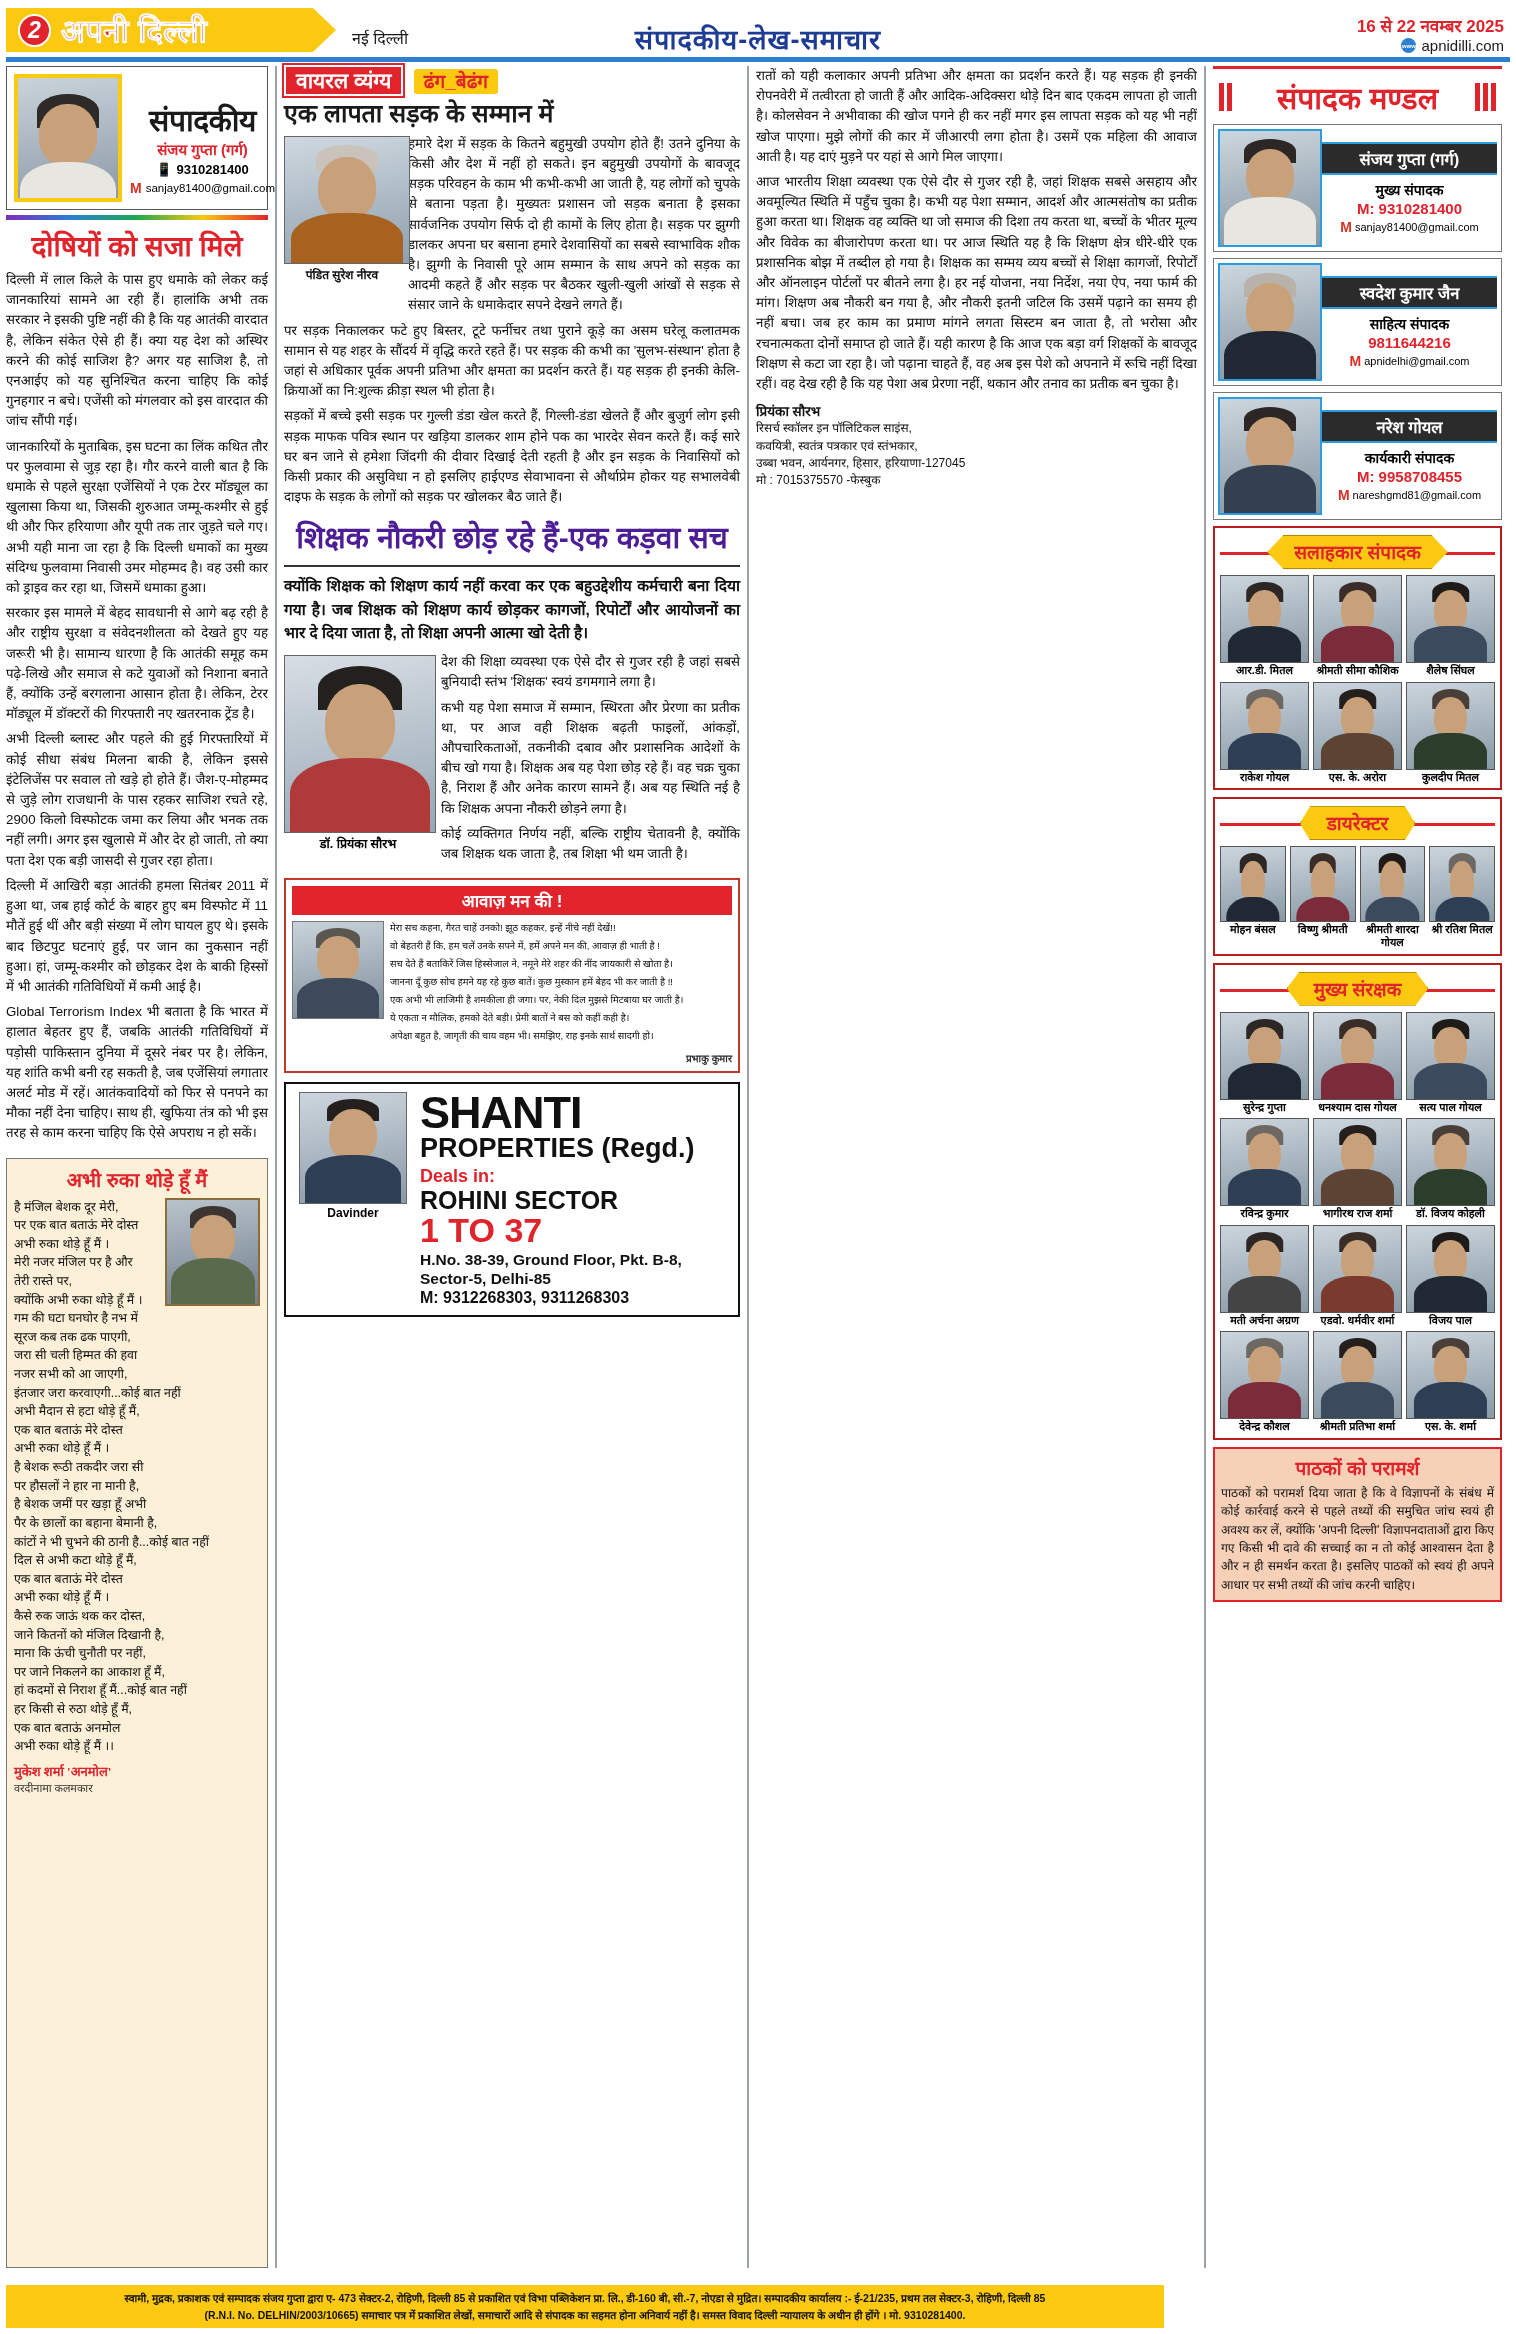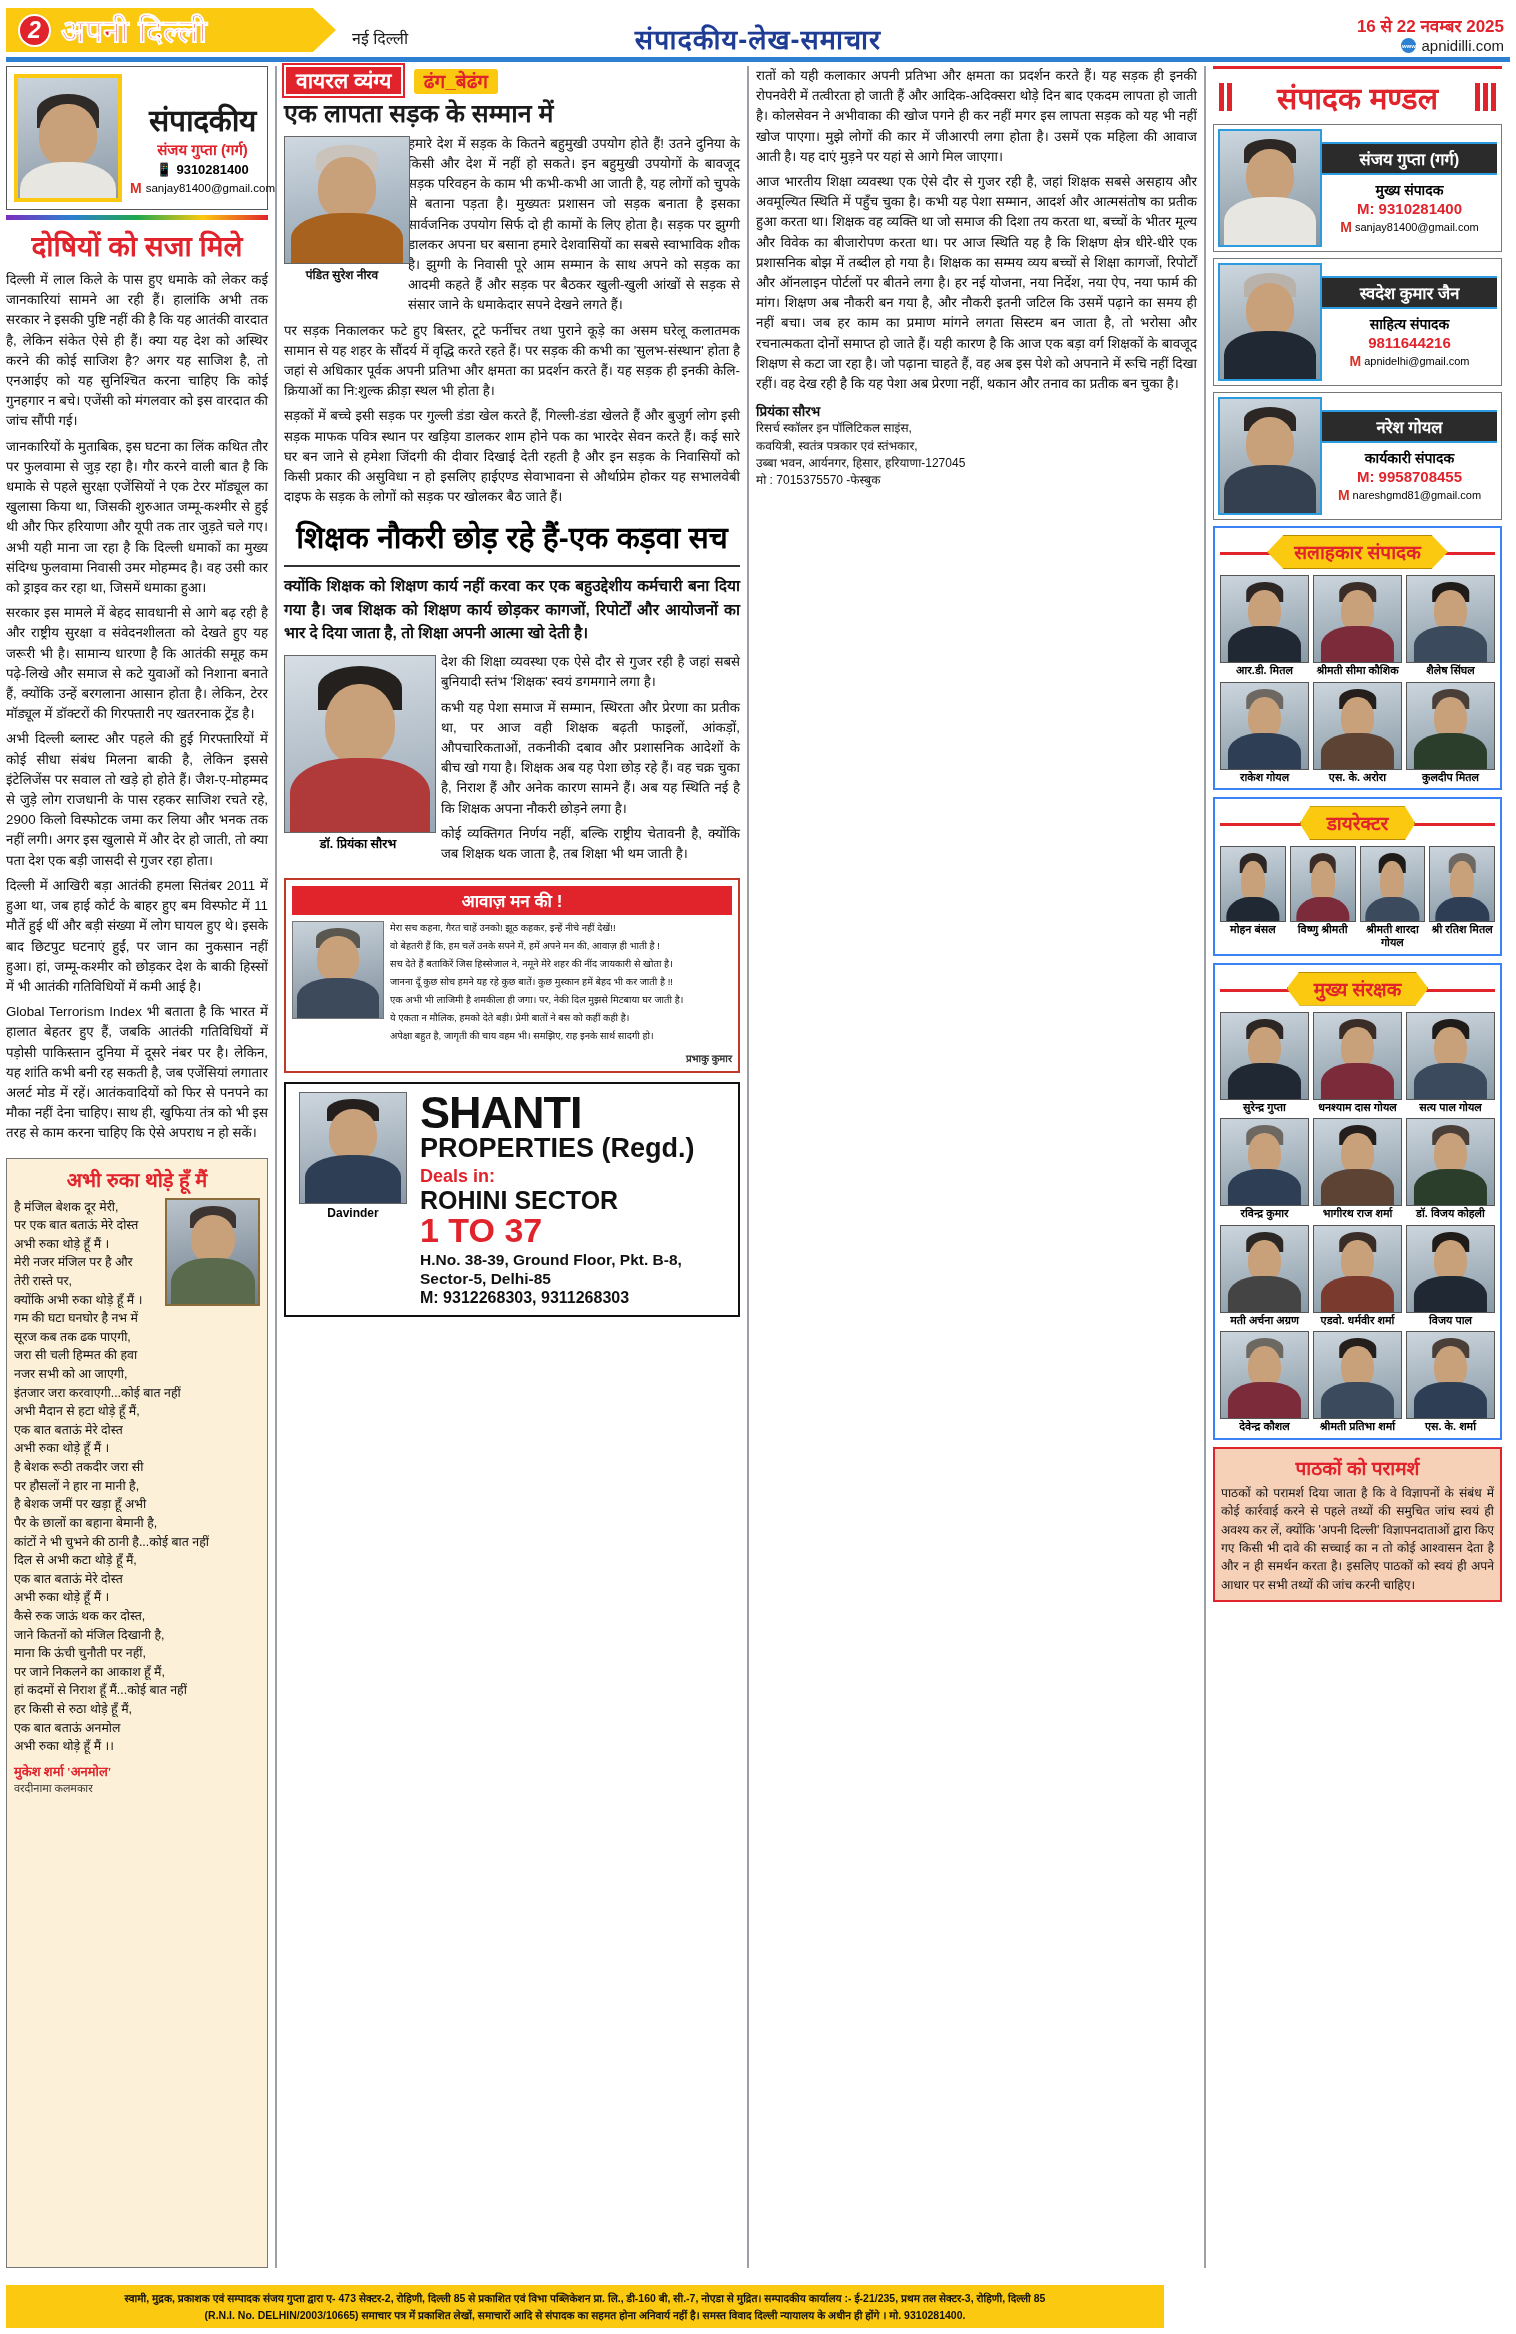--- a/index.html
+++ b/index.html
@@ -103,21 +103,21 @@
   }
   .vy-title { color: #1a1a1a; font-size: 25px; font-weight: bold; margin-top: 5px; line-height: 1.15; }
   .vy-flow { margin-top: 6px; }
   .author-card { float: left; width: 116px; margin: 2px 8px 17px 0; }
   .author-photo {
     width: 126px; height: 128px; border: 1px solid #666;
     background: linear-gradient(170deg,#cfd8e0,#8fa0ae); position: relative; overflow: hidden;
   }
   .author-name { font-size: 12px; font-weight: bold; text-align: center; margin-top: 2px; color:#111; }
   .sh-title {
-    font-size: 30px; font-weight: bold; color: #000000; text-align: center;
+    font-size: 30px; font-weight: bold; color: #4c1d95; text-align: center;
     margin: 9px 0 7px; line-height: 1.1;
   }
   .sh-hr { border: 0; border-top: 2px solid #333; margin: 4px 0 7px; }
   .sh-lead { font-size: 15.5px; font-weight: bold; line-height: 1.5; text-align: justify; margin-bottom: 8px; color: #111; }
   .auth2 { float: left; width: 148px; margin: 3px 9px 5px 0; text-align: center; }
   .auth2 .ph { width: 152px; height: 178px; border: 1px solid #666; background: linear-gradient(170deg,#d7dee5,#97a6b3); position: relative; overflow: hidden; }
   .auth2 .nm { font-size: 12.5px; font-weight: bold; margin-top: 2px; }
 
   
   .awaaz {
@@ -141,21 +141,21 @@
   .shanti-t3 { font-size: 25px; font-weight: bold; color: #111; line-height: 1.05; }
   .shanti-t4 { font-size: 34px; font-weight: bold; color: #E1232C; line-height: 1; }
   .shanti-addr { font-size: 15.5px; font-weight: bold; color: #111; line-height: 1.25; margin-top: 3px;}
   .shanti-m { font-size: 16px; font-weight: bold; color: #111; }
 
   
   .col3 { padding: 0 7px; }
 
   
   .col4 { padding-left: 7px; }
-  .sidebar-section { border: 2px solid #3b82f6; margin-bottom: 7px; padding: 5px; }
+  .sidebar-section { border: 2px solid #b91c1c; margin-bottom: 7px; padding: 5px; }
   .sb-title-bar { text-align: center; margin: 2px 0 6px; position: relative; }
   .sb-title-bar::before {
     content:""; position:absolute; left:0; right:0; top:50%; height:3px; background:#E1232C;
   }
   .sb-title {
     position: relative; display: inline-block; background: #FBC910; color: #E1232C;
     font-size: 19px; font-weight: bold; padding: 3px 26px; border: 1px solid #b58900;
     clip-path: polygon(9% 0, 91% 0, 100% 50%, 91% 100%, 9% 100%, 0 50%);
   }
   .ed-mandal-title { color:#E1232C; font-size:30px; font-weight:bold; text-align:center; padding:4px 0 6px; position:relative; }

